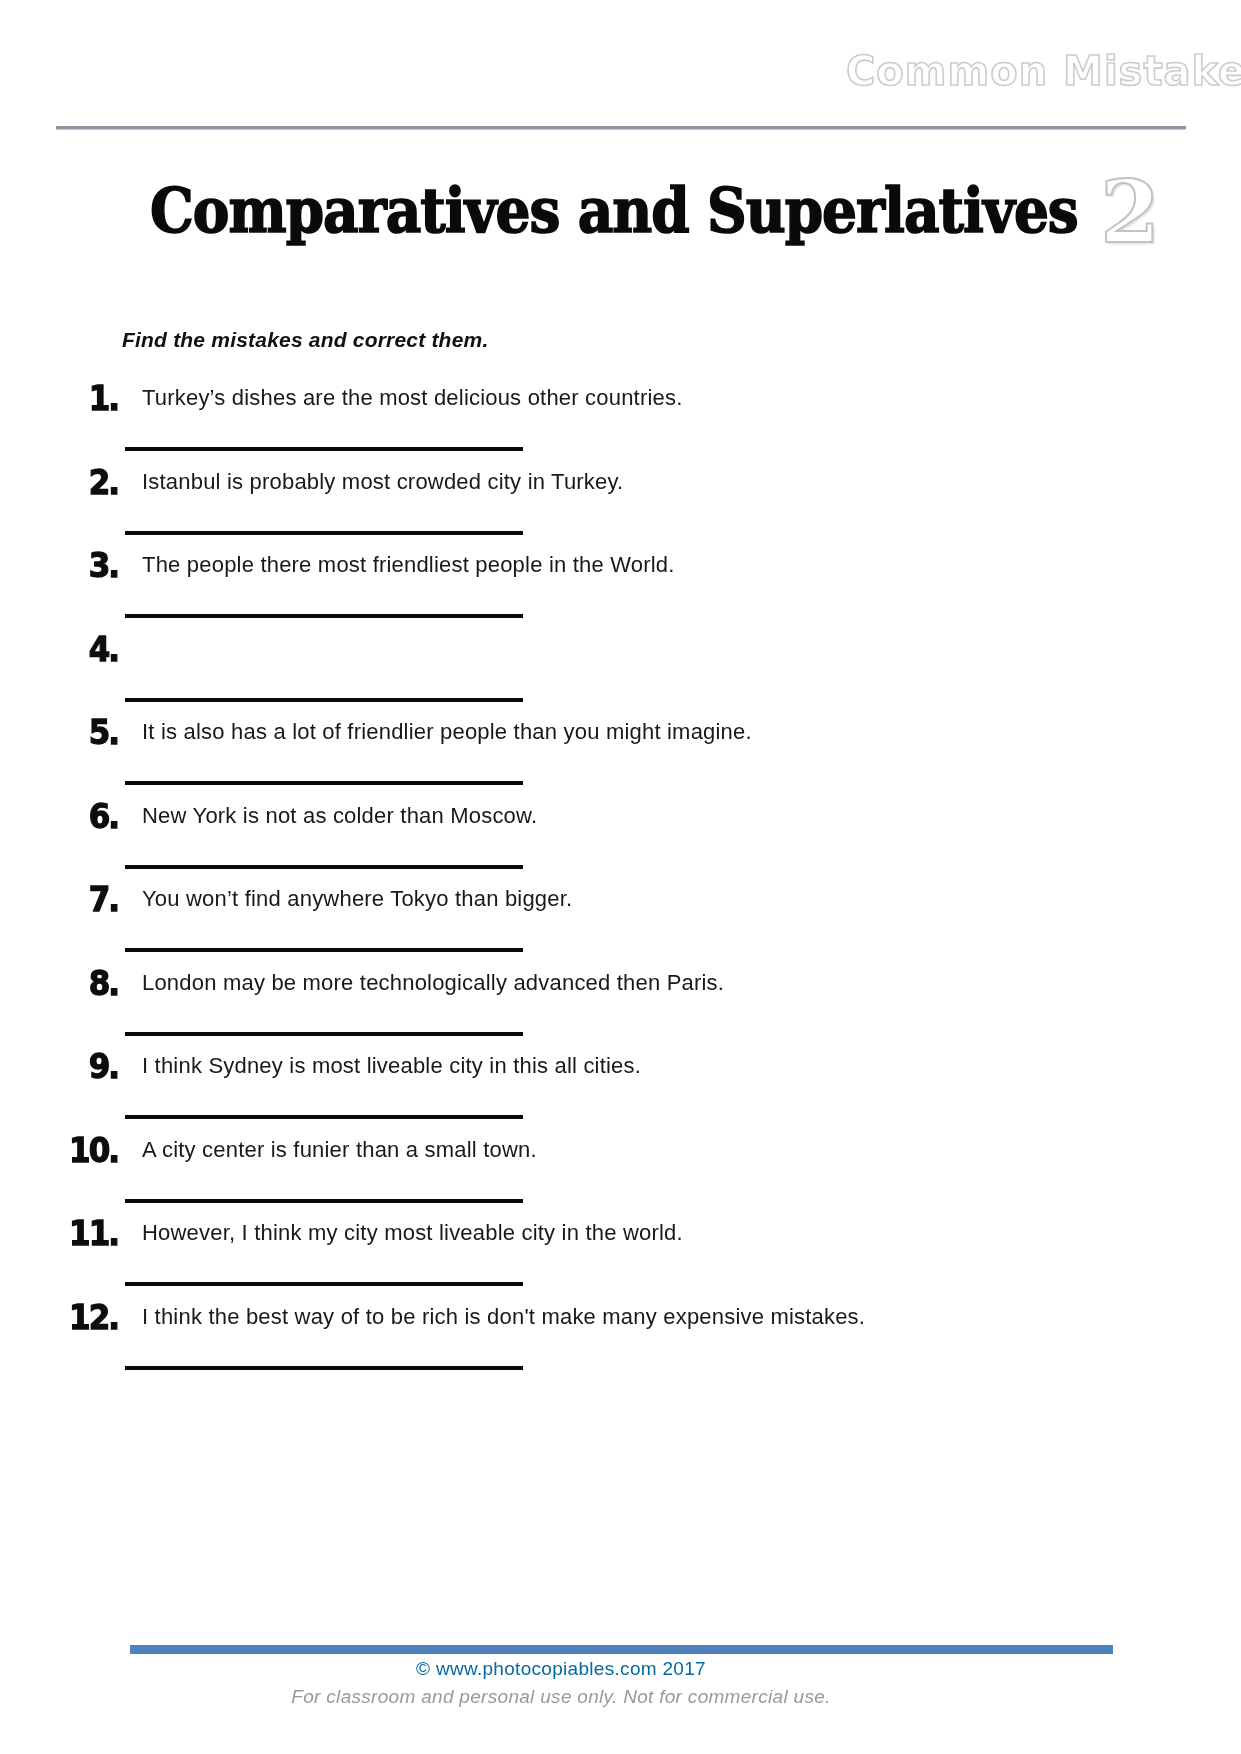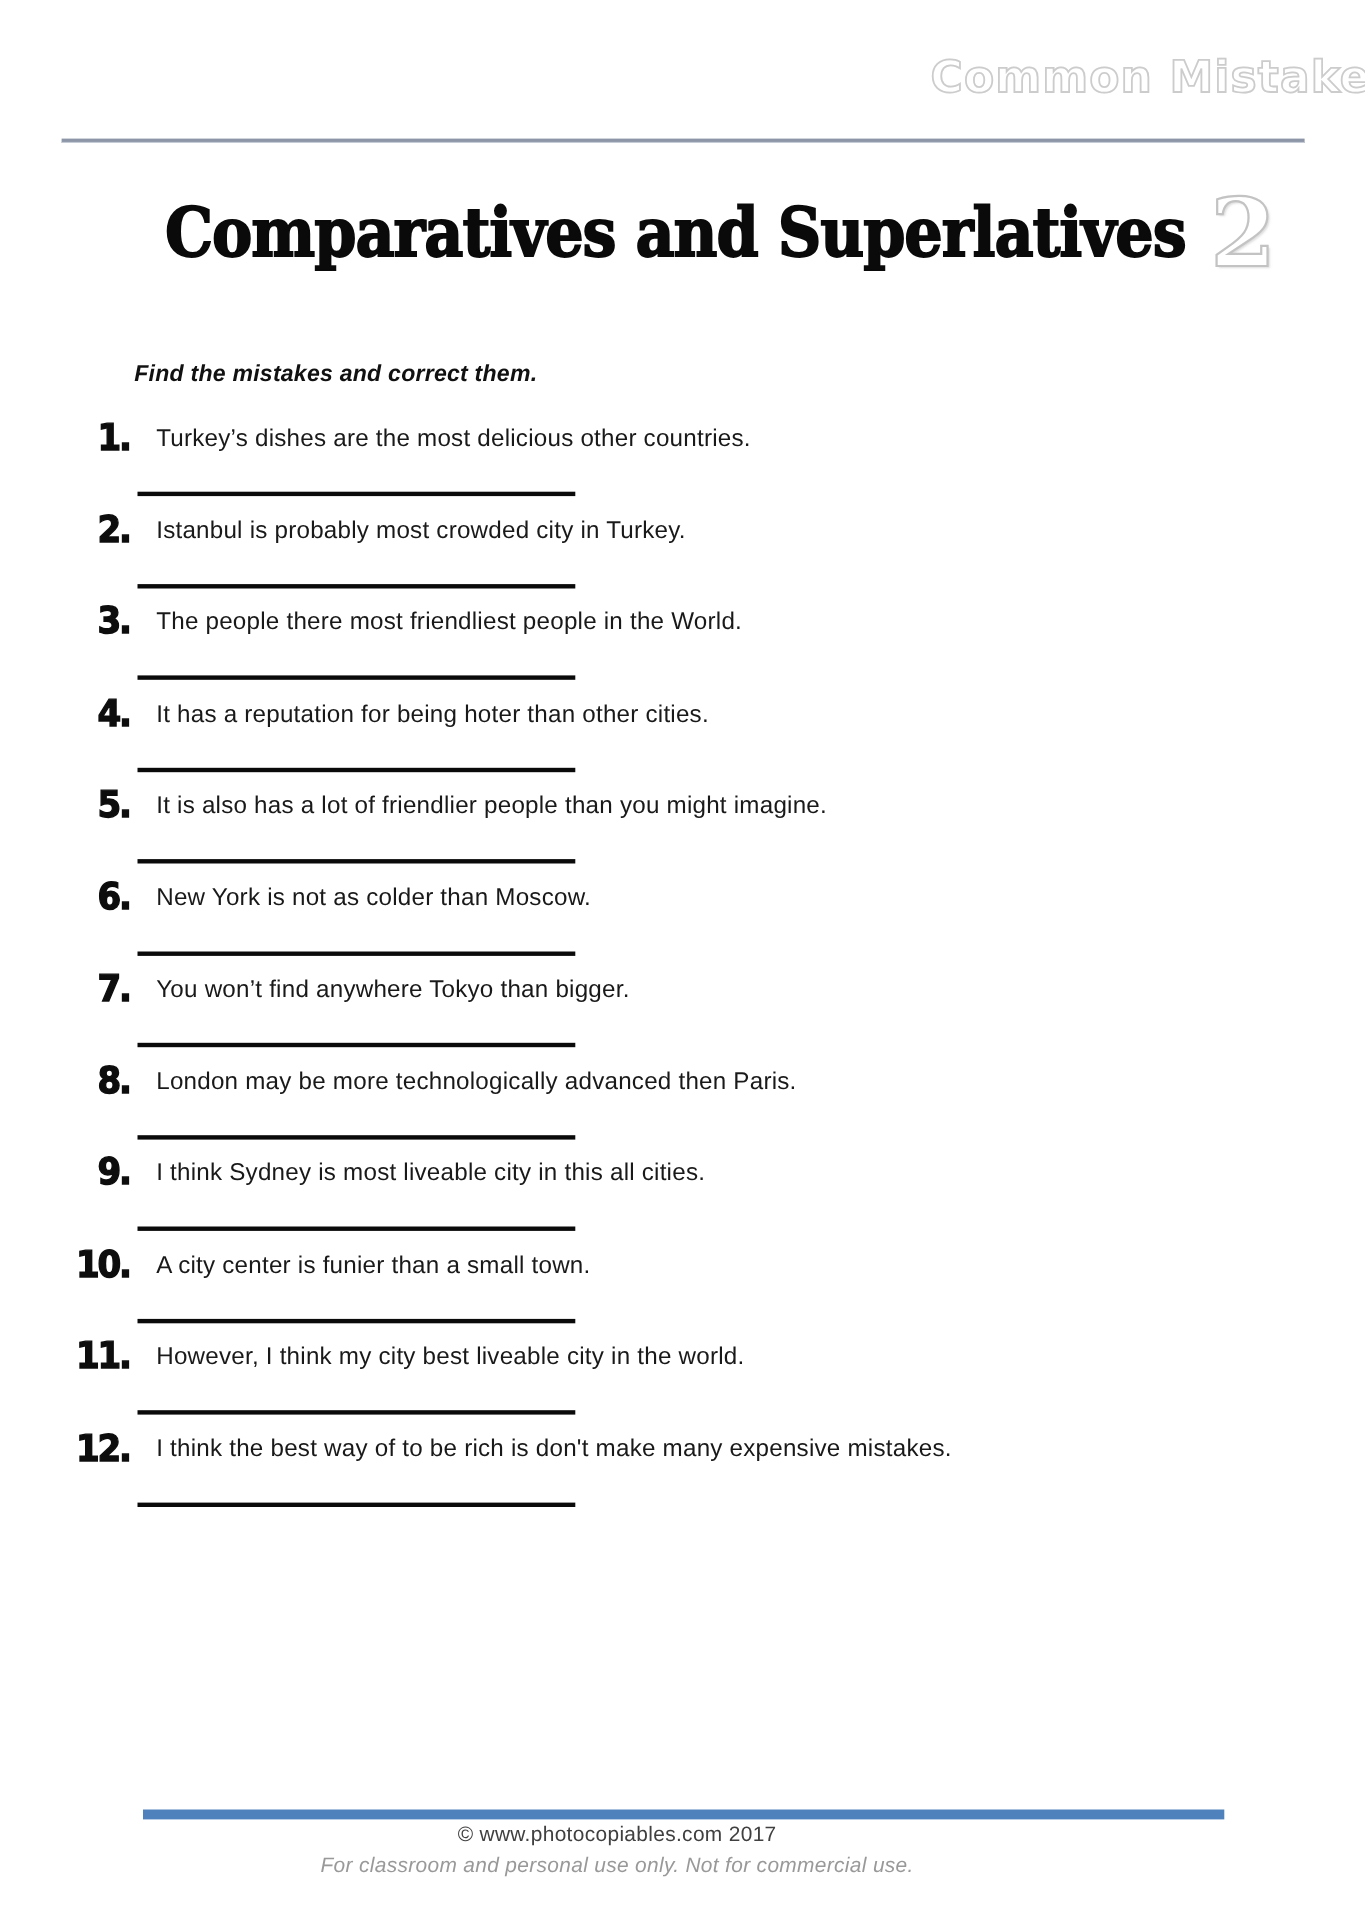--- a/index.html
+++ b/index.html
@@ -139,21 +139,21 @@
     left: 130px;
     width: 983px;
     height: 9px;
     background: #4f81bd;
   }
   .footer-text {
     position: absolute;
     left: 0;
     width: 1122px;
     text-align: center;
-    color: #404040;
+    color: #0369a1;
     font-size: 19px;
     letter-spacing: 0.3px;
   }
   .footer-copyright { top: 1658px; }
   .footer-license  { top: 1686px; color: #999999; font-style: italic; }
 </style>
 </head>
 <body>
 
 <div id="page">
@@ -187,21 +187,20 @@
       <div class="item" style="top: 544px;">
       <div class="item-row">
         <span class="item-num">3.</span>
         <span class="item-text">The people there most friendliest people in the World.</span>
       </div>
       <div class="answer-line"></div>
     </div>
       <div class="item" style="top: 627.5px;">
       <div class="item-row">
         <span class="item-num">4.</span>
-        <span class="item-text">It has a reputation for being hoter than other cities.</span>
       </div>
       <div class="answer-line"></div>
     </div>
       <div class="item" style="top: 711px;">
       <div class="item-row">
         <span class="item-num">5.</span>
         <span class="item-text">It is also has a lot of friendlier people than you might imagine.</span>
       </div>
       <div class="answer-line"></div>
     </div>
@@ -236,21 +235,21 @@
       <div class="item" style="top: 1128.5px;">
       <div class="item-row">
         <span class="item-num">10.</span>
         <span class="item-text">A city center is funier than a small town.</span>
       </div>
       <div class="answer-line"></div>
     </div>
       <div class="item" style="top: 1212px;">
       <div class="item-row">
         <span class="item-num">11.</span>
-        <span class="item-text">However, I think my city best liveable city in the world.</span>
+        <span class="item-text">However, I think my city most liveable city in the world.</span>
       </div>
       <div class="answer-line"></div>
     </div>
       <div class="item" style="top: 1295.5px;">
       <div class="item-row">
         <span class="item-num">12.</span>
         <span class="item-text">I think the best way of to be rich is don't make many expensive mistakes.</span>
       </div>
       <div class="answer-line"></div>
     </div>

